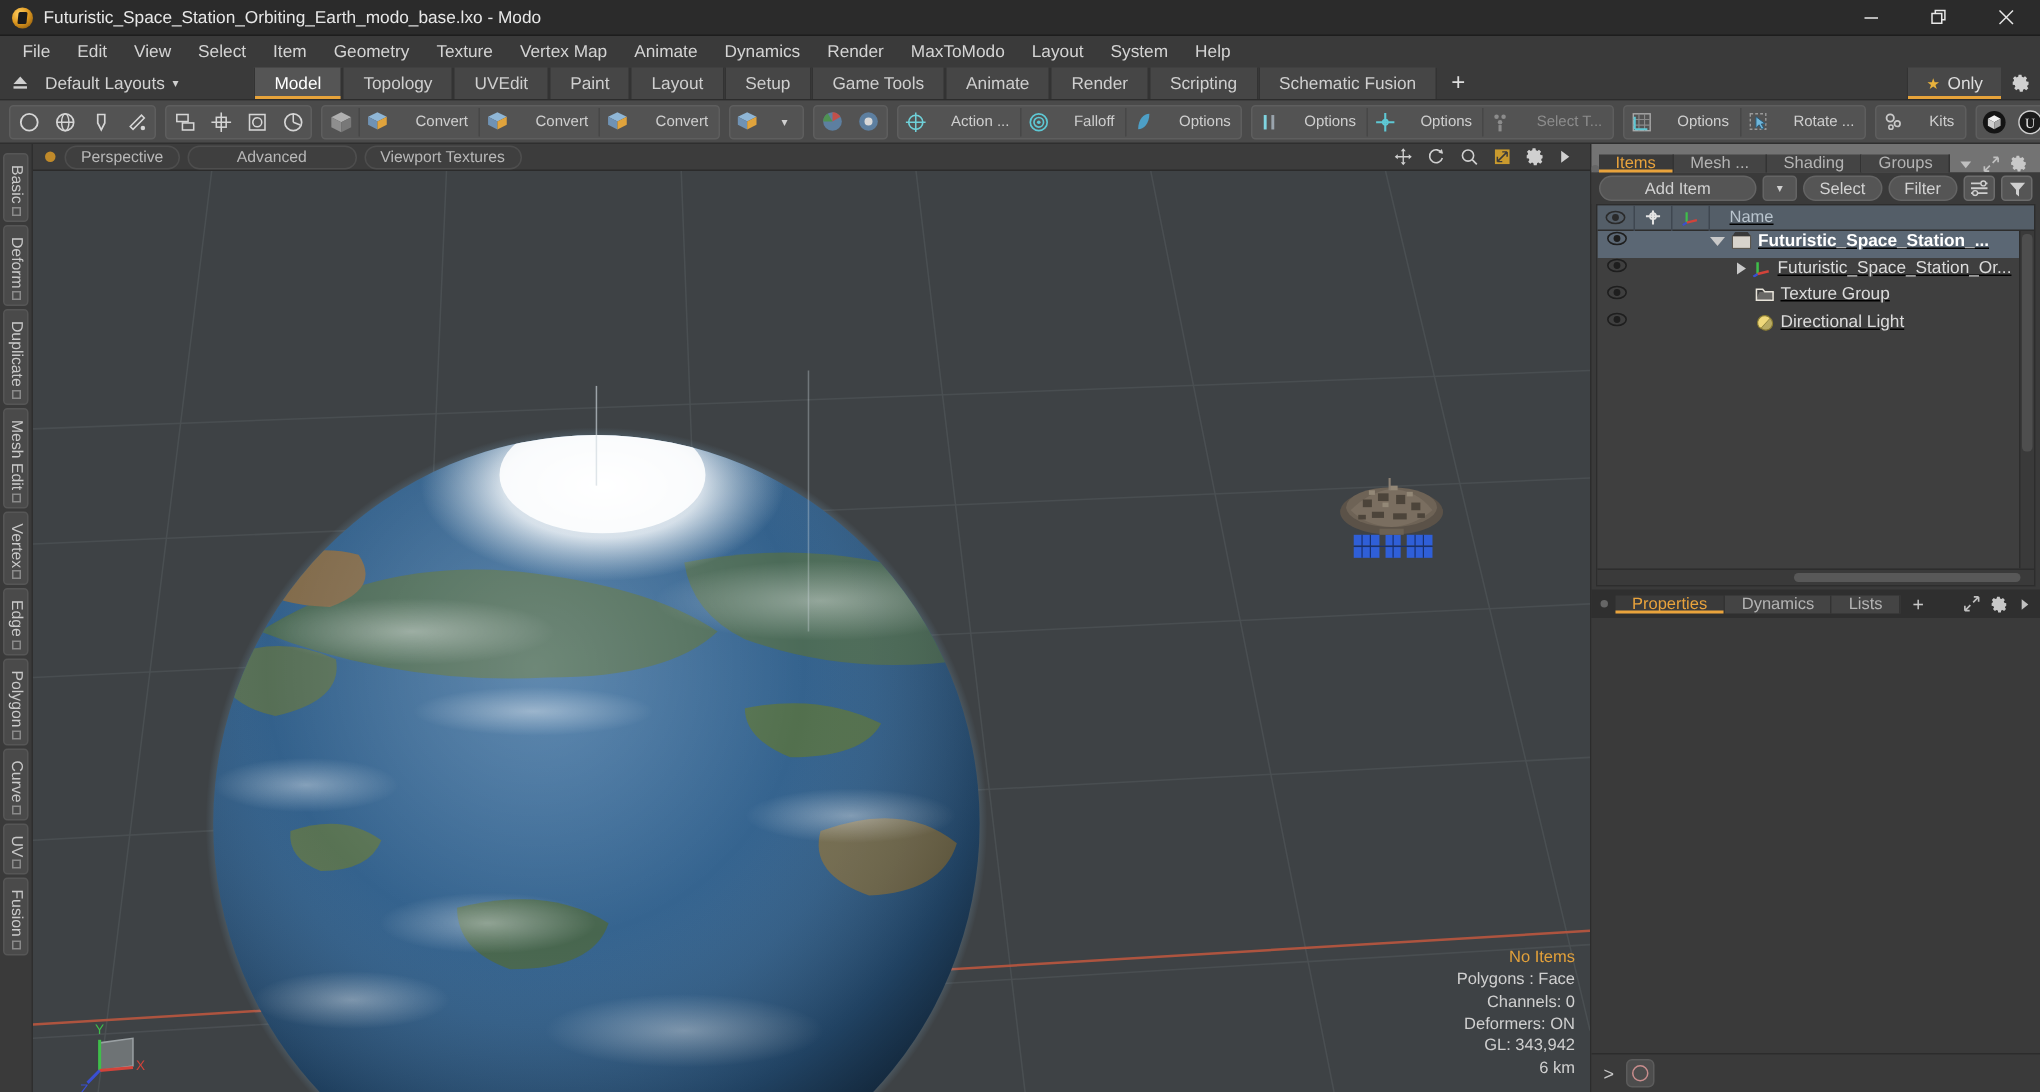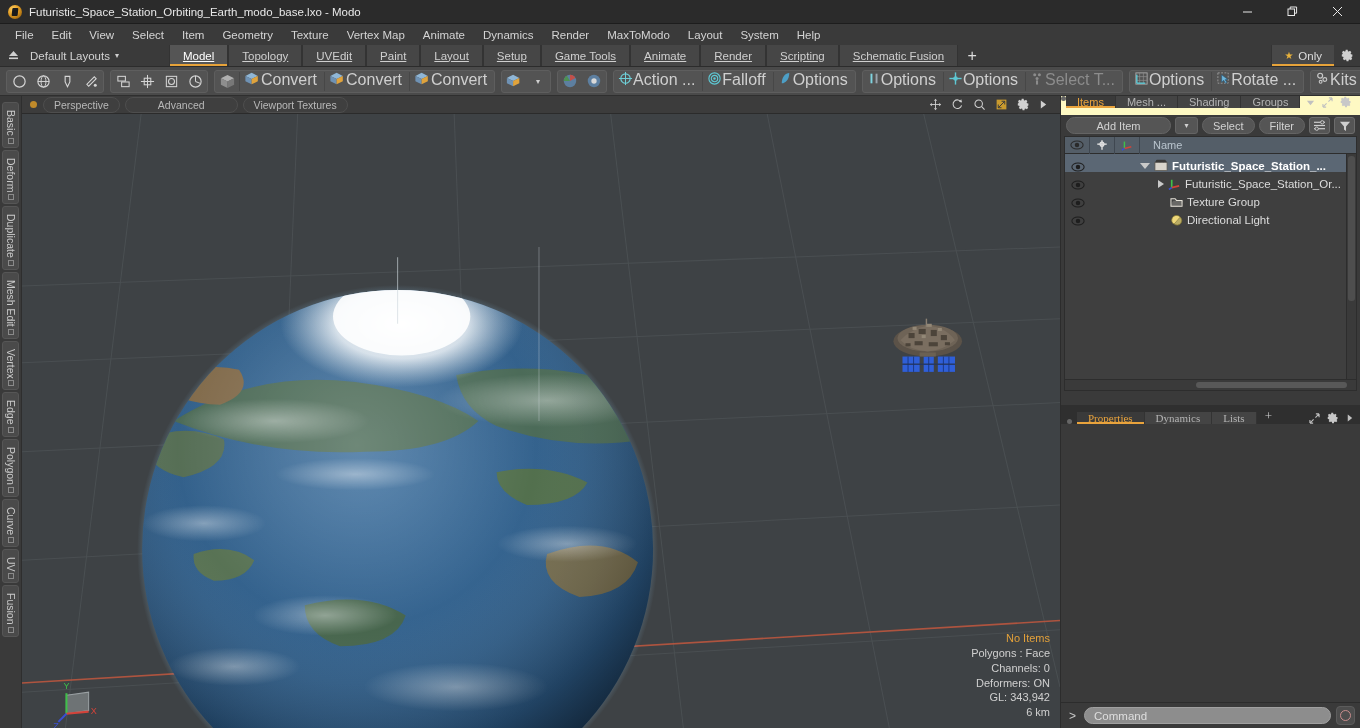--- a/index.html
+++ b/index.html
@@ -50,21 +50,20 @@
   }
   .lay-default {
     color: #d2d2d2; font-size: 11.5px; display: flex; align-items: center; padding: 0 10px 0 4px;
   }
   .lay-default .caret { margin-left: 5px; font-size: 8px; color: #cfcfcf; }
   .lay-tabs { display: flex; align-items: stretch; margin-left: 40px; }
   .lay-tab {
     color: #cfcfcf; font-size: 11.5px; padding: 0 13px; display: flex; align-items: center;
     background: #464646; border-left: 1px solid #333; border-right: 1px solid #333;
     position: relative;
-    text-decoration: underline;
   }
   .lay-tab.active { background: #555; color: #fff; }
   .lay-tab.active::after {
     content: ""; position: absolute; left: 0; right: 0; bottom: 0; height: 2px; background: #e7a33a;
   }
   .lay-plus {
     width: 28px; display: flex; align-items: center; justify-content: center;
     color: #ddd; font-size: 16px; background: #3a3a3a;
   }
   .lay-spacer { flex: 1; background: #3a3a3a; }
@@ -77,22 +76,22 @@
 
   
   .toolbar {
     height: 29px; background: #4a4a4a; display: flex; align-items: center;
     padding: 0 3px; gap: 0px; flex: none; border-bottom: 1px solid #2f2f2f;
   }
   .tgroup { display: flex; align-items: center; background: #535353; border: 1px solid #5e5e5e;
             border-radius: 3px; height: 23px; margin: 0 3px; }
   .tbtn { width: 24px; height: 21px; display: flex; align-items: center; justify-content: center; }
   .tbtn-lbl {
-    display: flex; align-items: flex-start; gap: 0; height: 21px; padding: 0 7px 0 4px;
-    color: #cfcfcf; font-size: 16px; white-space: nowrap;
+    display: flex; align-items: center; gap: 16px; height: 21px; padding: 0 7px 0 4px;
+    color: #cfcfcf; font-size: 10px; white-space: nowrap;
   }
   .tbtn-lbl.dim { color: #8c8c8c; }
   .tsep { width: 1px; height: 19px; background: #474747; }
   .caret-sm { font-size: 8px; color: #d0d0d0; }
 
   
   .body { flex: 1; display: flex; min-height: 0; background: #3a3a3a; }
 
   
   .vtabs {
@@ -140,21 +139,21 @@
   .status-field {
     flex: 1; height: 16px; margin: 0 4px 0 26px; background: #3f3f3f;
     border: 1px solid #4d4d4d; border-radius: 2px; display: flex; align-items: center;
     padding: 0 6px; color: #d8d8d8; font-size: 11px; white-space: nowrap; overflow: hidden;
   }
 
   
   .rightcol { width: 300px; background: #3a3a3a; display: flex; flex-direction: column; flex: none;
               border-left: 1px solid #2c2c2c; }
   .panel-tabrow {
-    height: 19px; background: #fef9c3; display: flex; align-items: flex-start; flex: none;
+    height: 19px; background: #737373; display: flex; align-items: flex-end; flex: none;
   }
   .ptab-dot { width: 16px; display: flex; align-items: center; justify-content: center; }
   .ptab-dot i { width: 5px; height: 5px; border-radius: 50%; background: #666; display: block; }
   .ptab {
     color: #b4b4b4; font-size: 11px; padding: 0 11px; display: flex; align-items: center;
     background: #444; border-right: 1px solid #333; position: relative; white-space: nowrap;
   }
   .ptab.active { background: #3a3a3a; color: #e9a33c; }
   .ptab.active::after { content: ""; position: absolute; left: 0; right: 0; bottom: 0; height: 2px; background: #e9a33c; }
   .ptab-plus { color: #c9c9c9; font-size: 13px; padding: 0 8px; display: flex; align-items: center; }
@@ -173,50 +172,50 @@
   .dd-sq {
     width: 23px; height: 17px; background: #555; border: 1px solid #646464; border-radius: 3px;
     display: flex; align-items: center; justify-content: center;
   }
   .icon-sq {
     width: 21px; height: 17px; background: #555; border: 1px solid #6c6c6c; border-radius: 3px;
     display: flex; align-items: center; justify-content: center;
   }
 
   .itemlist { background: #3f3f3f; border: 1px solid #2d2d2d; margin: 0 3px; flex: none; height: 255px;
-              display: flex; flex-direction: column; }
+              display: flex; flex-direction: column; text-decoration: underline; }
   .ilhead {
     height: 17px; display: flex; align-items: center; background: #545e68;
     border-bottom: 1px solid #2d2d2d; flex: none;
   }
   .ilh-col { width: 25px; height: 17px; display: flex; align-items: center; justify-content: center;
              border-right: 1px solid #3f4750; }
   .ilh-name { flex: 1; color: #b9c4cd; font-size: 11px; padding-left: 13px; }
   .ilbody { flex: 1; position: relative; overflow: hidden; background: #3f3f3f; }
-  .ilrow { height: 18px; display: flex; align-items: flex-end; position: relative; }
+  .ilrow { height: 18px; display: flex; align-items: flex-start; position: relative; }
   .ilrow.sel { background: #5b6774; }
   .ilrow .eye { width: 25px; display: flex; align-items: center; justify-content: center; }
   .ilrow .c2, .ilrow .c3 { width: 25px; }
   .ilrow .lbl {
     flex: 1; color: #dcdcdc; font-size: 11.5px; display: flex; align-items: center;
     gap: 4px; overflow: hidden; white-space: nowrap;
   }
   .ilrow.sel .lbl { color: #fff; font-weight: bold; }
   .indent1 { padding-left: 18px; }
   .indent2 { padding-left: 30px; }
   .tri-down { width: 0; height: 0; border-left: 5px solid transparent; border-right: 5px solid transparent;
               border-top: 6px solid #c9c9c9; }
   .tri-right { width: 0; height: 0; border-top: 4.5px solid transparent; border-bottom: 4.5px solid transparent;
                border-left: 6px solid #c9c9c9; }
   .il-scroll-h { height: 11px; background: #3a3a3a; border-top: 1px solid #2d2d2d; position: relative; flex: none; }
   .il-scroll-h i { position: absolute; left: 45%; right: 3%; top: 2px; bottom: 2px; background: #585858; border-radius: 3px; display: block; }
   .il-scroll-v { position: absolute; right: 0; top: 0; bottom: 0; width: 10px; background: #3a3a3a; border-left: 1px solid #2d2d2d; }
   .il-scroll-v i { position: absolute; left: 1px; right: 1px; top: 2px; height: 145px; background: #4e4e4e; border-radius: 3px; display: block; }
 
-  .panel-tabrow2 { height: 19px; background: #2f2f2f; display: flex; align-items: flex-end; flex: none; margin-top: 14px; font-family: Liberation Serif, serif; }
+  .panel-tabrow2 { height: 19px; background: #2f2f2f; display: flex; align-items: center; flex: none; margin-top: 2px; }
   .propbody { flex: 1; background: #3a3a3a; }
 
   .cmdbar { height: 26px; background: #3a3a3a; display: flex; align-items: center; flex: none;
             border-top: 1px solid #2c2c2c; padding: 0 5px; gap: 5px; }
   .cmd-gt { color: #c8c8c8; font-size: 12px; padding: 0 3px; }
   .cmd-input {
     flex: 1; height: 17px; background: #8d8d8d; border: 1px solid #a0a0a0; border-radius: 9px;
     color: #dedede; font-size: 11.5px; display: flex; align-items: center; padding: 0 9px;
   }
   .cmd-circle {
@@ -957,20 +956,19 @@
                 <polygon points="2,1.5 7,5.5 2,9.5" fill="#c0c0c0"></polygon>
               </svg>
           </span>
         </div>
       </div>
 
       <div class="propbody"></div>
 
       <div class="cmdbar">
         <span class="cmd-gt">&gt;</span>
-        <div class="cmd-input">Command</div>
         <div class="cmd-circle">
             <i></i>
           </div>
       </div>
     </div>
   </div>
 </div>
 
 </body></html>

